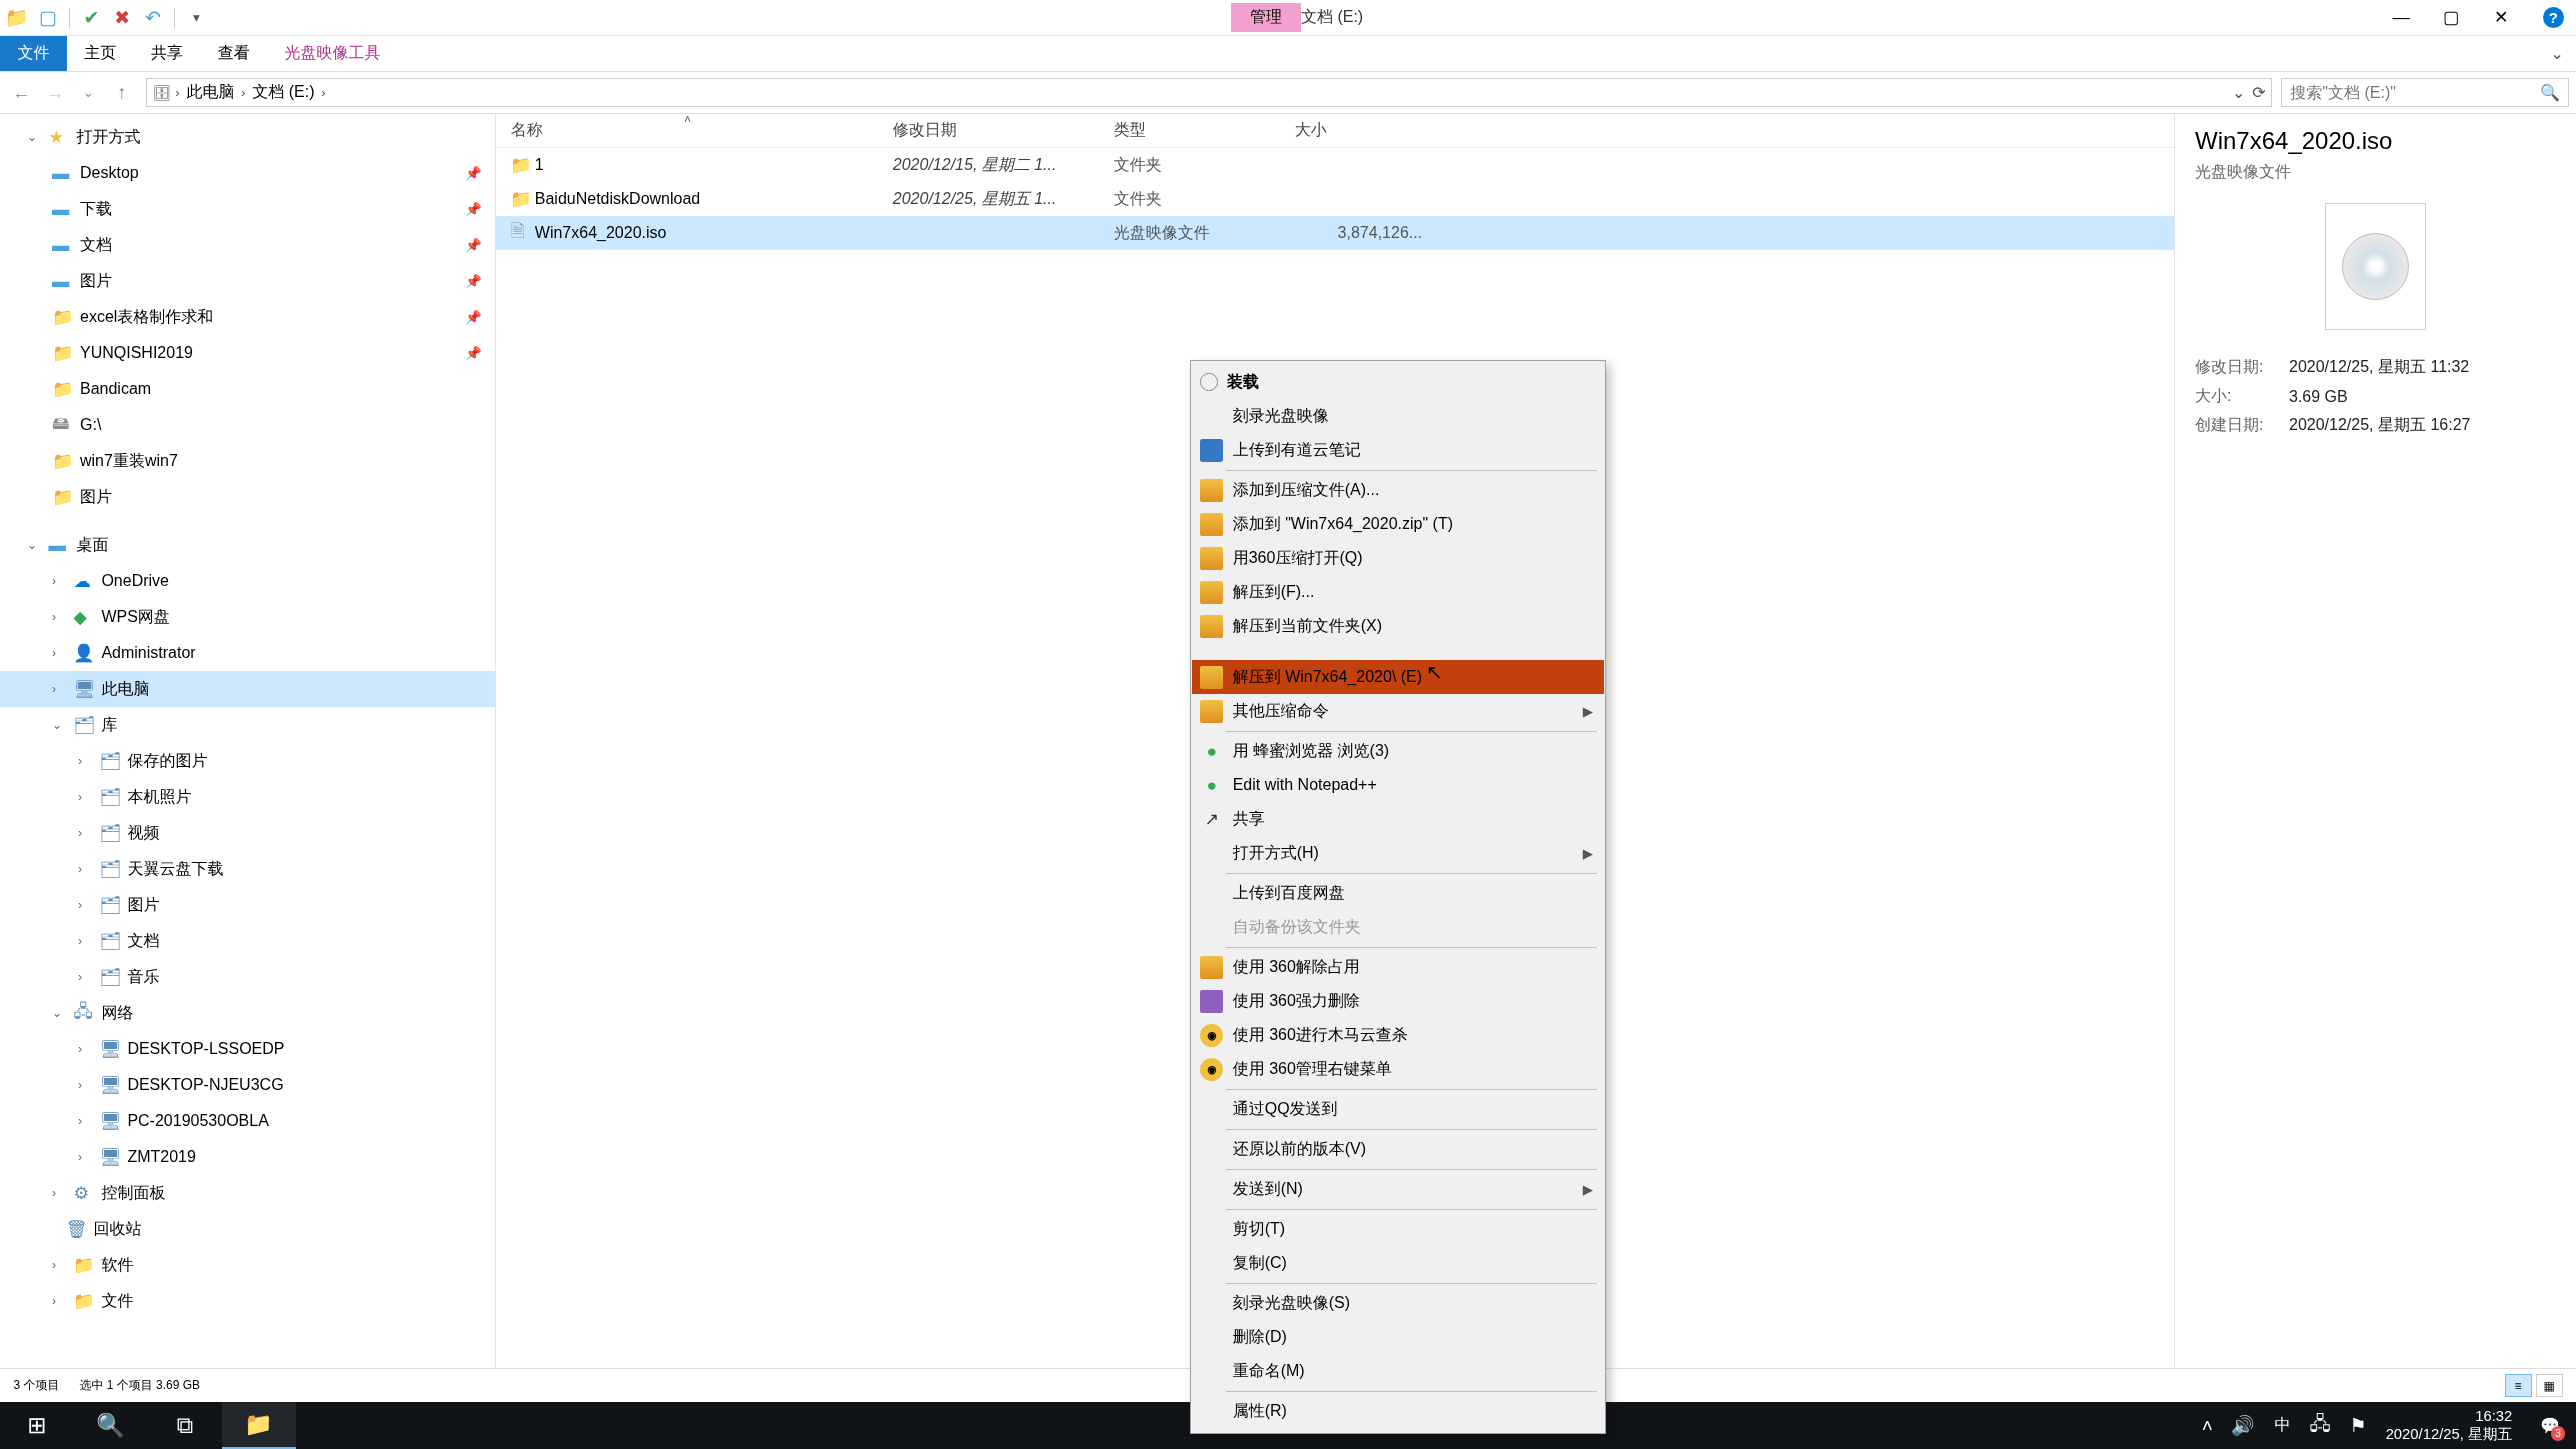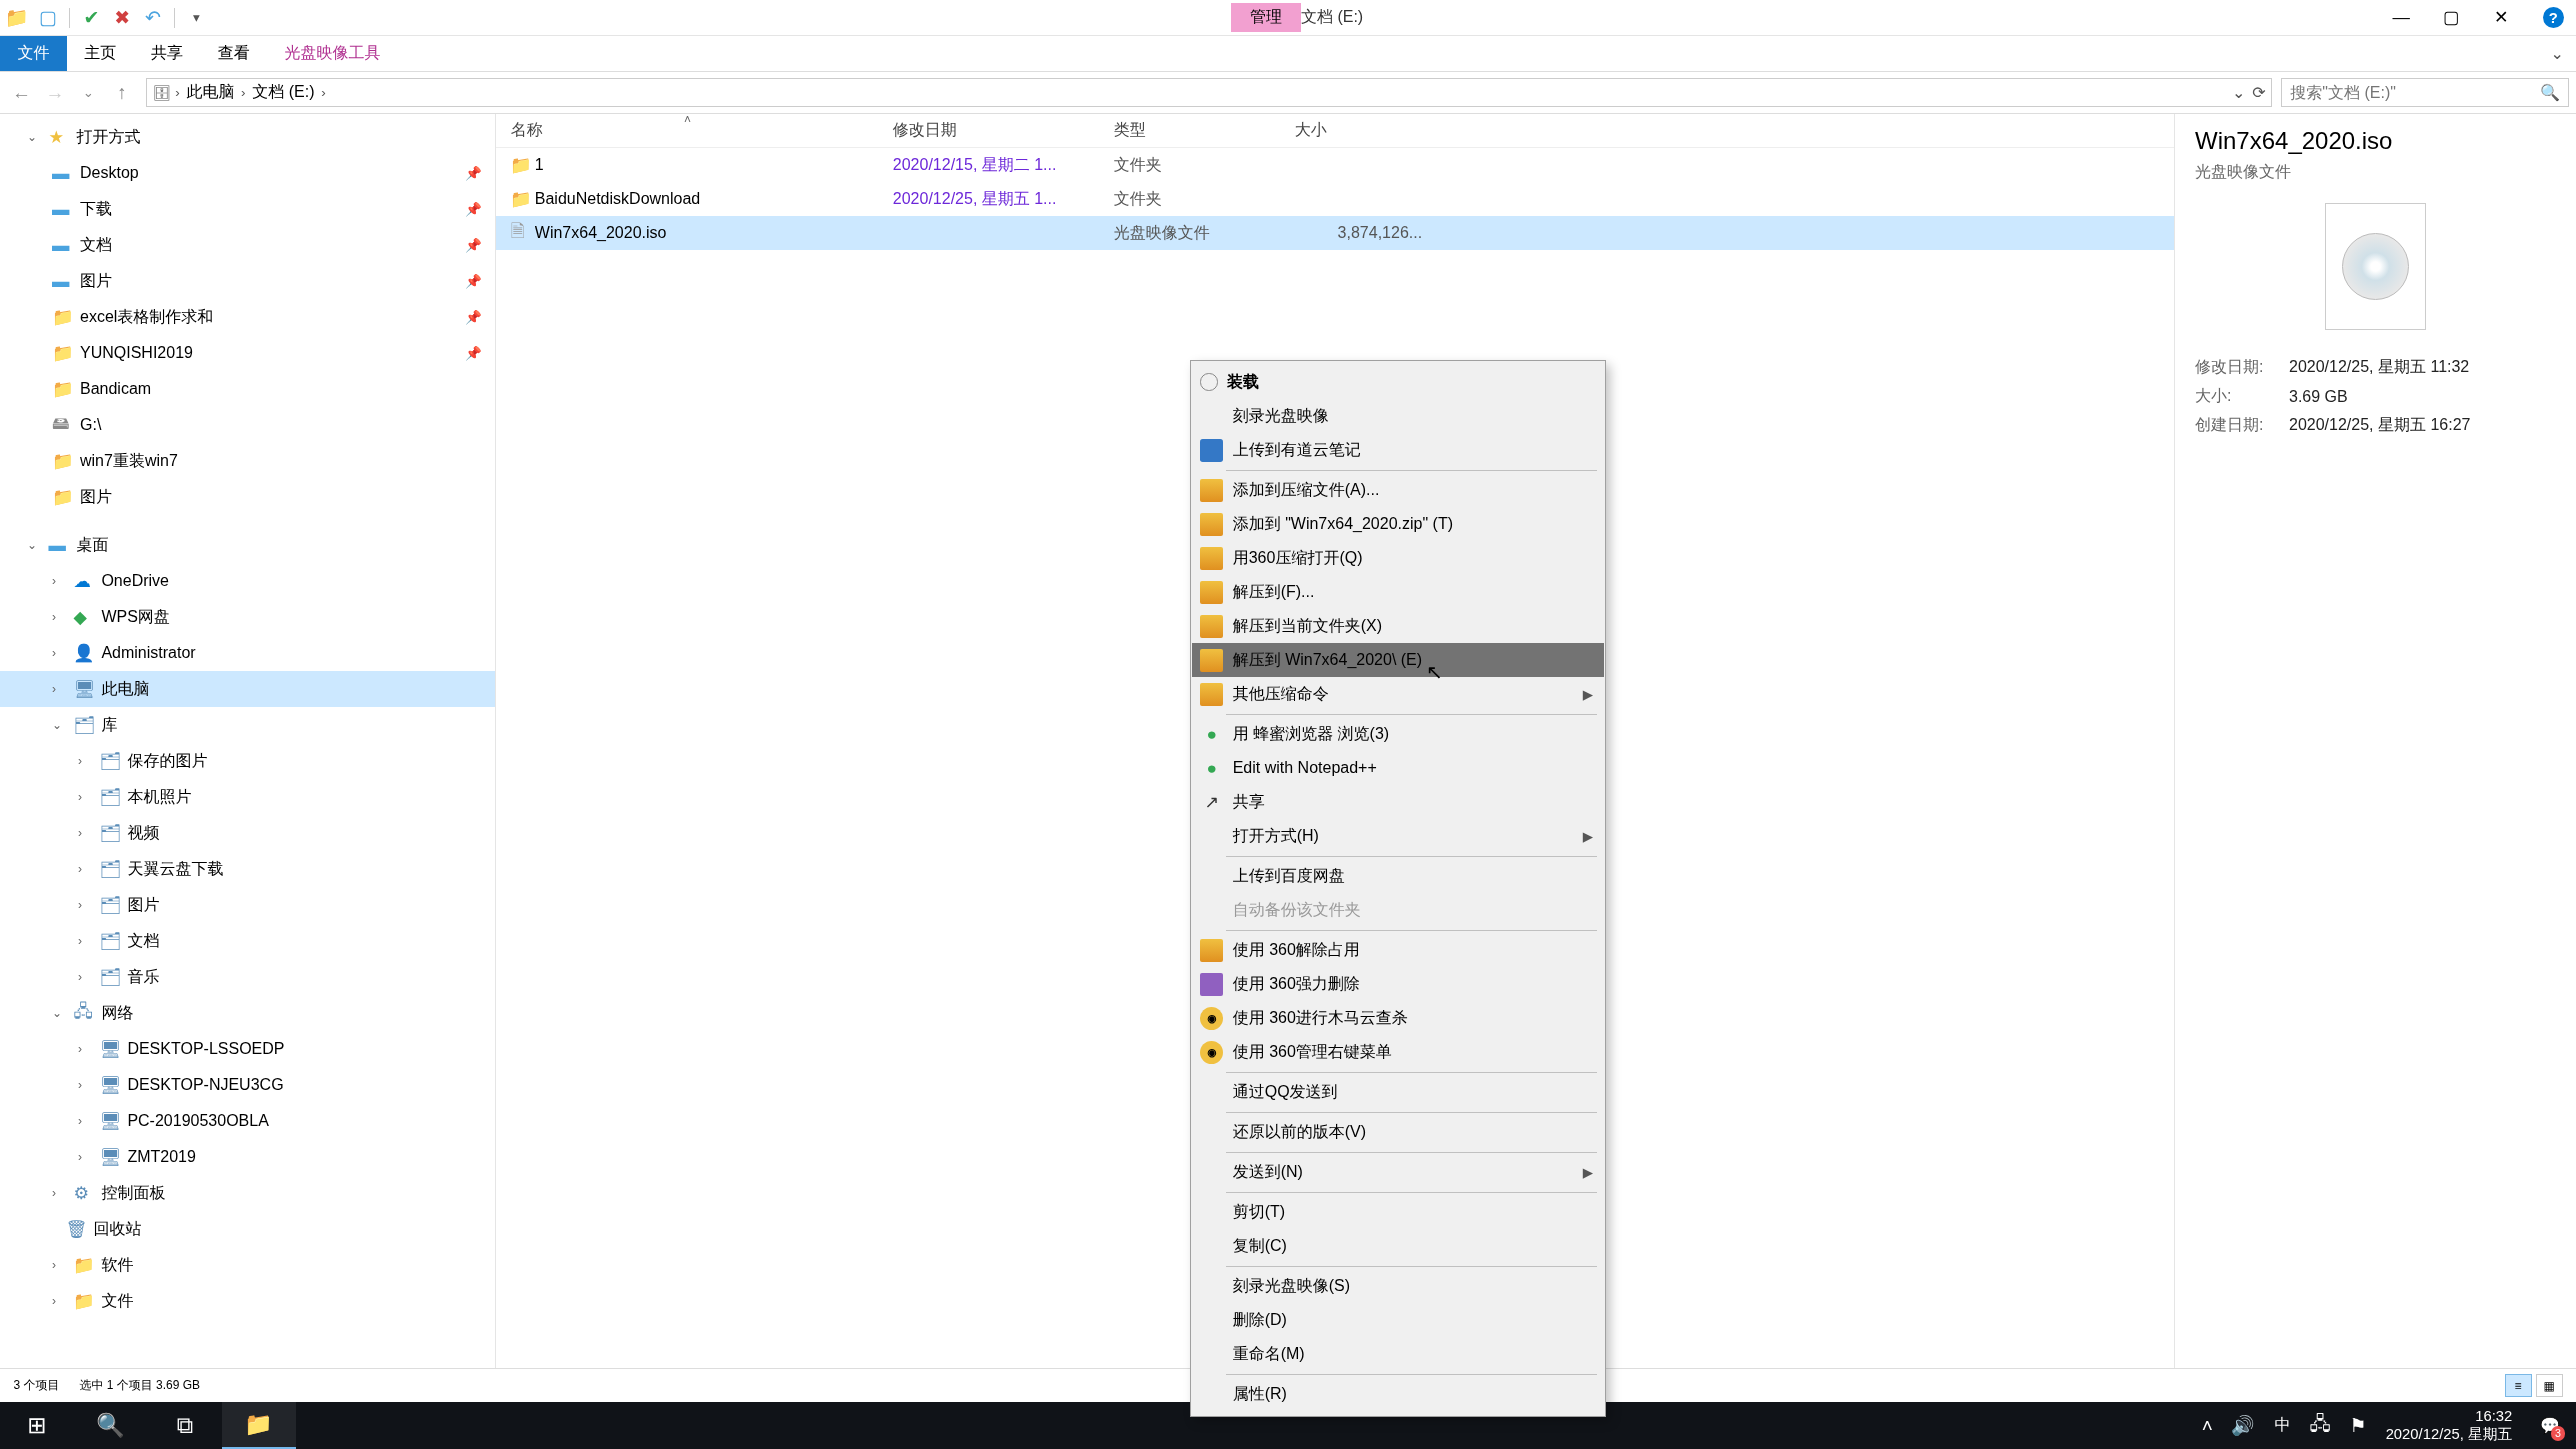--- a/index.html
+++ b/index.html
@@ -59,28 +59,28 @@
   .col-name { width: 382px; display:flex; align-items:center;}
   .col-date { width: 221px; }
   .col-type { width: 181px; }
   .col-size { width: 134px; }
   .sort-ind { position:absolute; left: 188px; top:-1.3px; color:#666; font-size:12px;}
   .file-row { height:34px; display:flex; align-items:center; padding-left:14.8px; font-size:16px;}
   .file-row.selected { background:#cce8ff; }
   .file-icon { width:24px; font-size:17.4px; color:#f0c040;}
   .file-icon.iso { color:#999;}
   .fr-name { width: 358px; overflow:hidden; white-space:nowrap;}
-  .fr-date { width: 221px; color:#6d28d9; overflow:hidden; white-space:nowrap; text-overflow:ellipsis;}
+  .fr-date { width: 221px; color:#404040; overflow:hidden; white-space:nowrap; text-overflow:ellipsis;font-style:italic;}
   .fr-type { width: 181px; color:#555;}
   .fr-size { width: 134px; color:#555; text-align:right; padding-right:6.7px;}
   
   
   .context-menu { position:absolute; left:694px; top:246px; width:416px; background:#f0f0f0; border:0.7px solid #a0a0a0; box-shadow: 5.4px 5.4px 10.7px rgba(0,0,0,0.25); z-index:100; padding: 4px 1.3px;}
   .cm-item { height:34px; display:flex; align-items:center; padding-left:8px; gap:9.4px; font-size:16px;}
-  .cm-item.highlighted { background:#737373;}
+  .cm-item.highlighted { background:#c2410c;margin-top:17px;}
   .cm-item.disabled { color:#999;}
   .cm-icon { width:23px; height:23px; display:flex; align-items:center; justify-content:center; font-size:17.4px;}
   .cm-sep { height:0.7px; background:#c0c0c0; margin: 2.7px 6.7px 2.7px 34px;}
   .cm-arrow { margin-left:auto; margin-right:10.7px; color:#555; font-size:13.4px;}
   .cm-icon.mount { border:1.3px solid #888; border-radius:50%; width:17.4px; height:17.4px;}
   .cm-icon.box { background:#3478c6; color:#fff; border-radius:2.7px; font-size:12px;}
   .cm-icon.zip { background:linear-gradient(#f0c040,#e09020); border-radius:2px;}
   .cm-icon.share { color:#333;}
   .cm-icon.yellow-ball { background:#f0c040; border-radius:50%; color:#000; font-size:10.7px; font-weight:bold;}
   .cm-icon.purple { background:#9060c0; border-radius:2px;}

